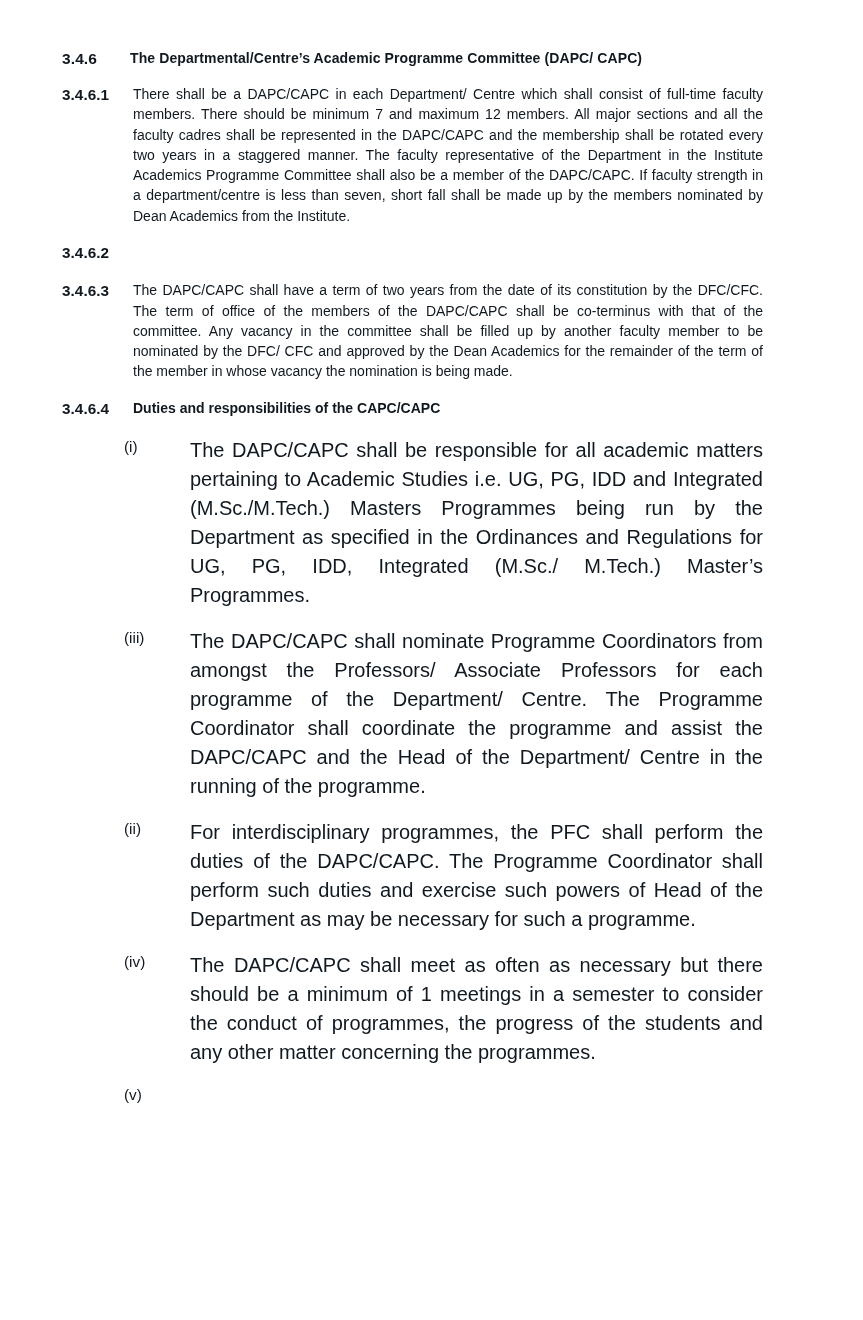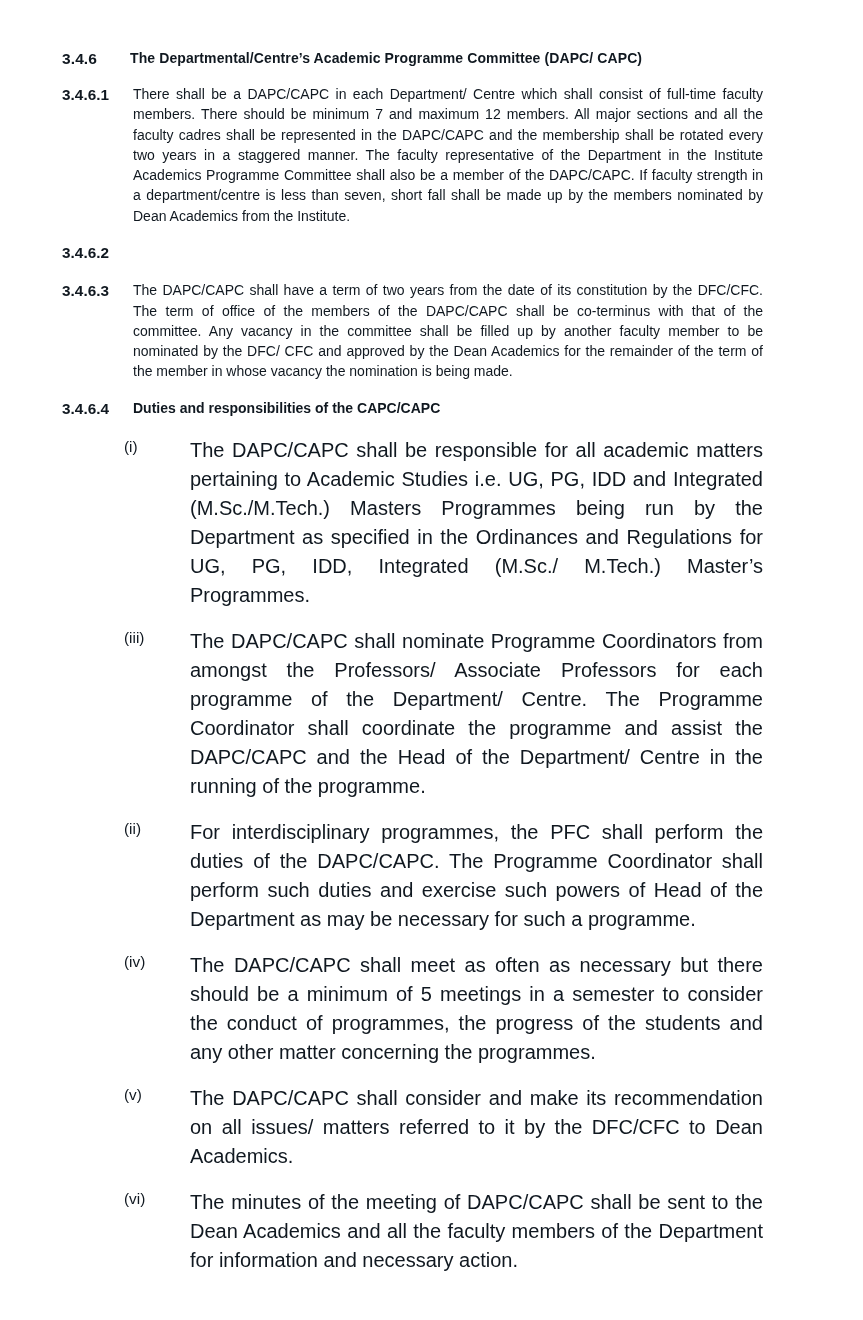--- a/index.html
+++ b/index.html
@@ -131,25 +131,20 @@
     <li class="sub-item">
       <div class="marker">(iii)</div>
       <div class="text">The DAPC/CAPC shall nominate Programme Coordinators from amongst the Professors/ Associate Professors for each programme of the Department/ Centre. The Programme Coordinator shall coordinate the programme and assist the DAPC/CAPC and the Head of the Department/ Centre in the running of the programme.</div>
     </li>
     <li class="sub-item">
       <div class="marker">(ii)</div>
       <div class="text">For interdisciplinary programmes, the PFC shall perform the duties of the DAPC/CAPC. The Programme Coordinator shall perform such duties and exercise such powers of Head of the Department as may be necessary for such a programme.</div>
     </li>
     <li class="sub-item">
       <div class="marker">(iv)</div>
-      <div class="text">The DAPC/CAPC shall meet as often as necessary but there should be a minimum of 5 meetings in a semester to consider the conduct of programmes, the progress of the students and any other matter concerning the programmes.</div>
+      <div class="text">The DAPC/CAPC shall meet as often as necessary but there should be a minimum of 1 meetings in a semester to consider the conduct of programmes, the progress of the students and any other matter concerning the programmes.</div>
     </li>
     <li class="sub-item">
       <div class="marker">(v)</div>
-      <div class="text">The DAPC/CAPC shall consider and make its recommendation on all issues/ matters referred to it by the DFC/CFC to Dean Academics.</div>
-    </li>
-    <li class="sub-item">
-      <div class="marker">(vi)</div>
-      <div class="text">The minutes of the meeting of DAPC/CAPC shall be sent to the Dean Academics and all the faculty members of the Department for information and necessary action.</div>
     </li>
   </ul>
 
 </div>
 
 </body></html>

